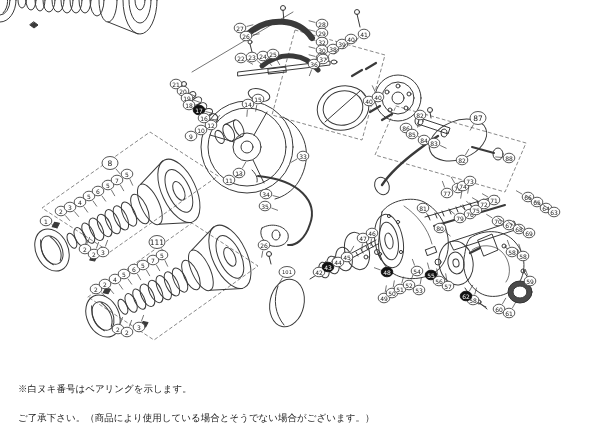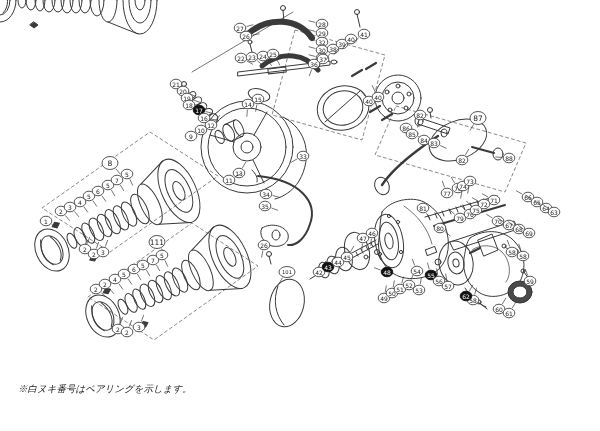--- a/index.html
+++ b/index.html
@@ -7,21 +7,21 @@
          font-family:"Liberation Sans",sans-serif;}
   #art{position:absolute;left:0;top:0;}
   .art path,.art ellipse,.art circle,.art line,.art polygon,.art polyline,.art rect{
       stroke:#3a3a3a;fill:none;stroke-width:1;stroke-linecap:round;stroke-linejoin:round;}
   .art .thick{stroke-width:2.2;}
   .art .hair{stroke-width:.7;}
   .art .dashbox{stroke-dasharray:3 3;stroke-width:.8;stroke:#6a6a6a;}
   .art .fillDark{fill:#3a3a3a;stroke:#3a3a3a;}
   .art .fillGray{fill:#4a4a4a;stroke:#333;}
   .art .fillWhite{fill:#fff;}
-  .notes{position:absolute;left:18px;color:#222;font-style:italic;}
+  .notes{position:absolute;left:18px;color:#222;}
   #note1{top:383px;font-size:9.5px;}
   #note2{top:399px;font-size:9.5px;line-height:13px;width:560px;}
   #note3{top:412px;font-size:9.5px;}
 </style>
 </head>
 <body>
 
 <div id="stage">
   <svg id="art" width="600" height="431" viewBox="0 0 600 431">
 
@@ -783,13 +783,14 @@
         </g>
         <g>
           <line x1="465.4" y1="154.97705265805027" x2="468.9" y2="148.9148748315592" stroke="#3a3a3a" stroke-width="0.7"></line>
           <ellipse cx="462" cy="160" rx="5.8" ry="4.8" fill="#ffffff" stroke="#444444" stroke-width="0.9"></ellipse>
           <text x="462" y="160.4" text-anchor="middle" dominant-baseline="central" font-family="&quot;DejaVu Sans&quot;, sans-serif" font-size="6" fill="#1a1a1a">82</text>
         </g>
       </g>
   </svg>
 
   <div class="notes" id="note1">※白ヌキ番号はベアリングを示します。</div>
+  <div class="notes" id="note3">ご了承下さい。（商品により使用している場合とそうでない場合がございます。）</div>
 </div>
 
 </body></html>

